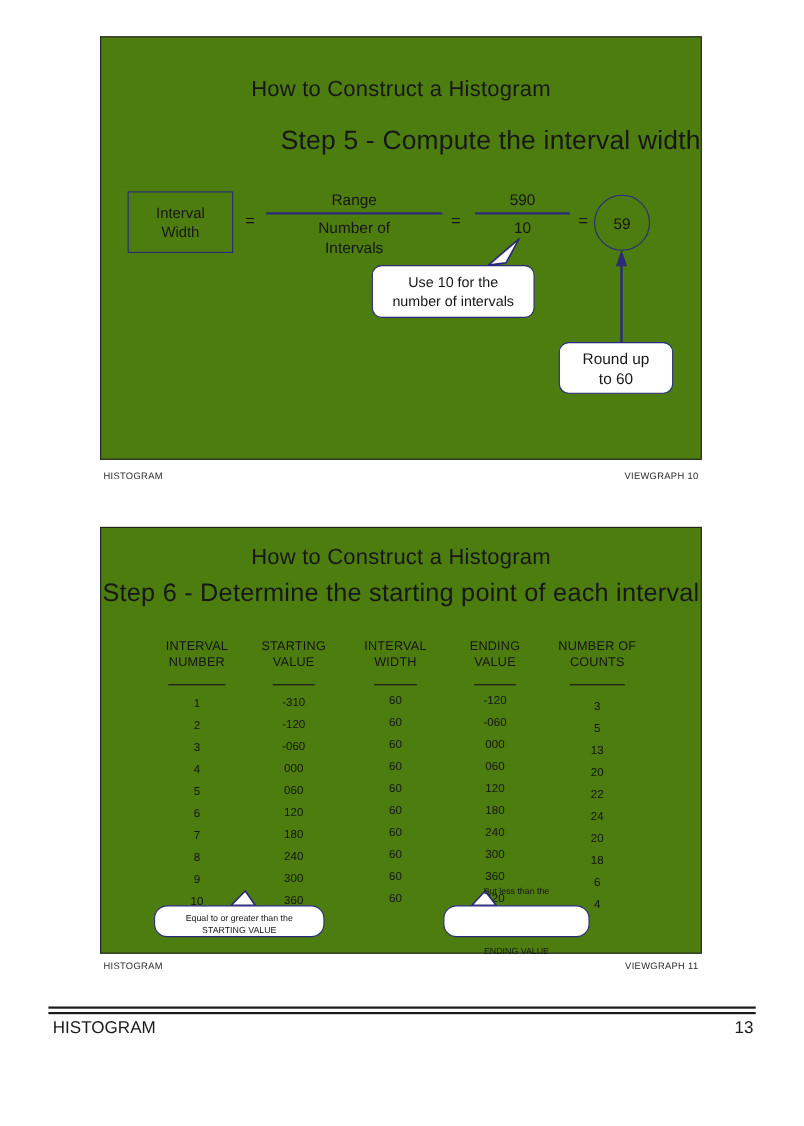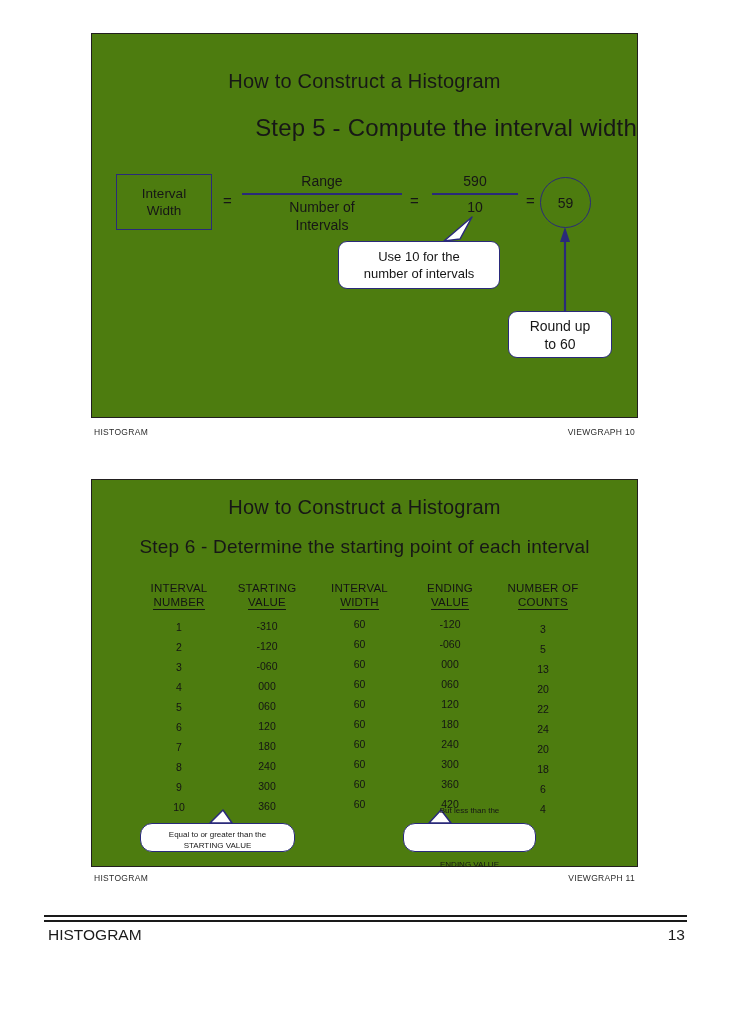--- a/index.html
+++ b/index.html
@@ -51,21 +51,21 @@
     width: 100%;
     text-align: center;
     font-size: 20px;
     color: #171717;
     letter-spacing: .2px;
   }
   #s1-title { top: 36px; }
   #s1-step  { top: 80px; font-size: 24px; text-align: right; }
 
   #s2-title { top: 16px; font-size: 20px; }
-  #s2-step6 { top: 56px; font-size: 19px; }
+  #s2-step6 { top: 45px; font-size: 23px; }
   #s2-step7 { top: 74px; font-size: 19px; }
 
   
   .iw-box {
     position: absolute;
     left: 24px;
     top: 140px;
     width: 96px;
     height: 56px;
     border: 1.6px solid #2a2a7a;
@@ -127,21 +127,21 @@
     background: #fff;
     box-sizing: border-box;
     display: flex;
     flex-direction: column;
     align-items: center;
     justify-content: center;
     text-align: center;
     color: #161616;
   }
   #bubble-use10 {
-    left: 246px; top: 207px; width: 162px; height: 48px;
+    left: 246px; top: 207px; width: 148px; height: 48px;
     font-size: 13px; line-height: 17px;
   }
   #bubble-round {
     left: 416px; top: 277px; width: 104px; height: 47px;
     font-size: 14px; line-height: 18px;
   }
   #bubble-start {
     left: 48px; top: 343px; width: 155px; height: 29px;
     font-size: 8px; line-height: 11px; border-radius: 12px; justify-content: flex-end;
   }
@@ -171,21 +171,21 @@
     color: #141414;
     letter-spacing: .2px;
   }
   .tbl-head .cell {
     text-align: center;
     line-height: 14px;
   }
   .tbl-head .cell .l2 {
     display: inline-block;
     border-bottom: 1.1px solid #141414;
-    padding-bottom: 0px;
+    padding-bottom: 13px;
   }
   .tbl-body { margin-top: 10px; }
   .trow {
     display: flex;
     font-size: 10.5px;
     color: #141414;
     height: 20px;
   }
   .trow .cell { text-align: center; }
 

